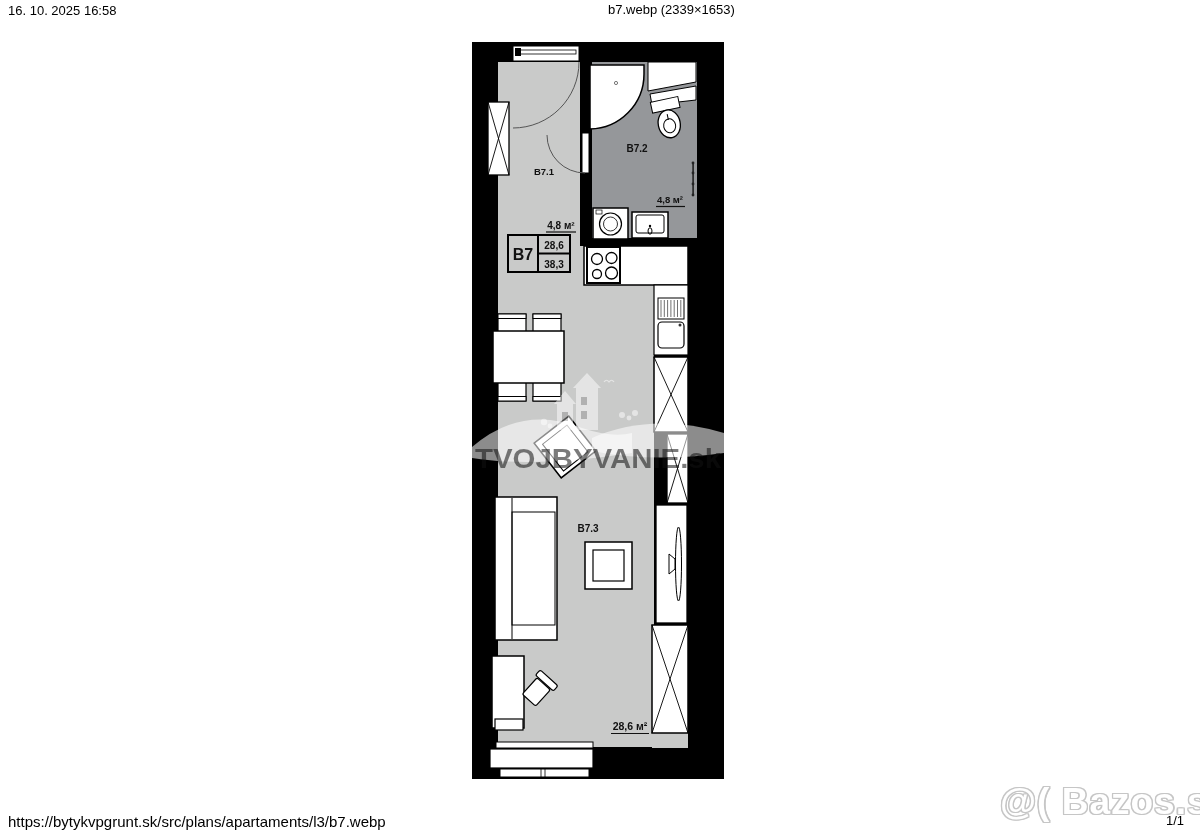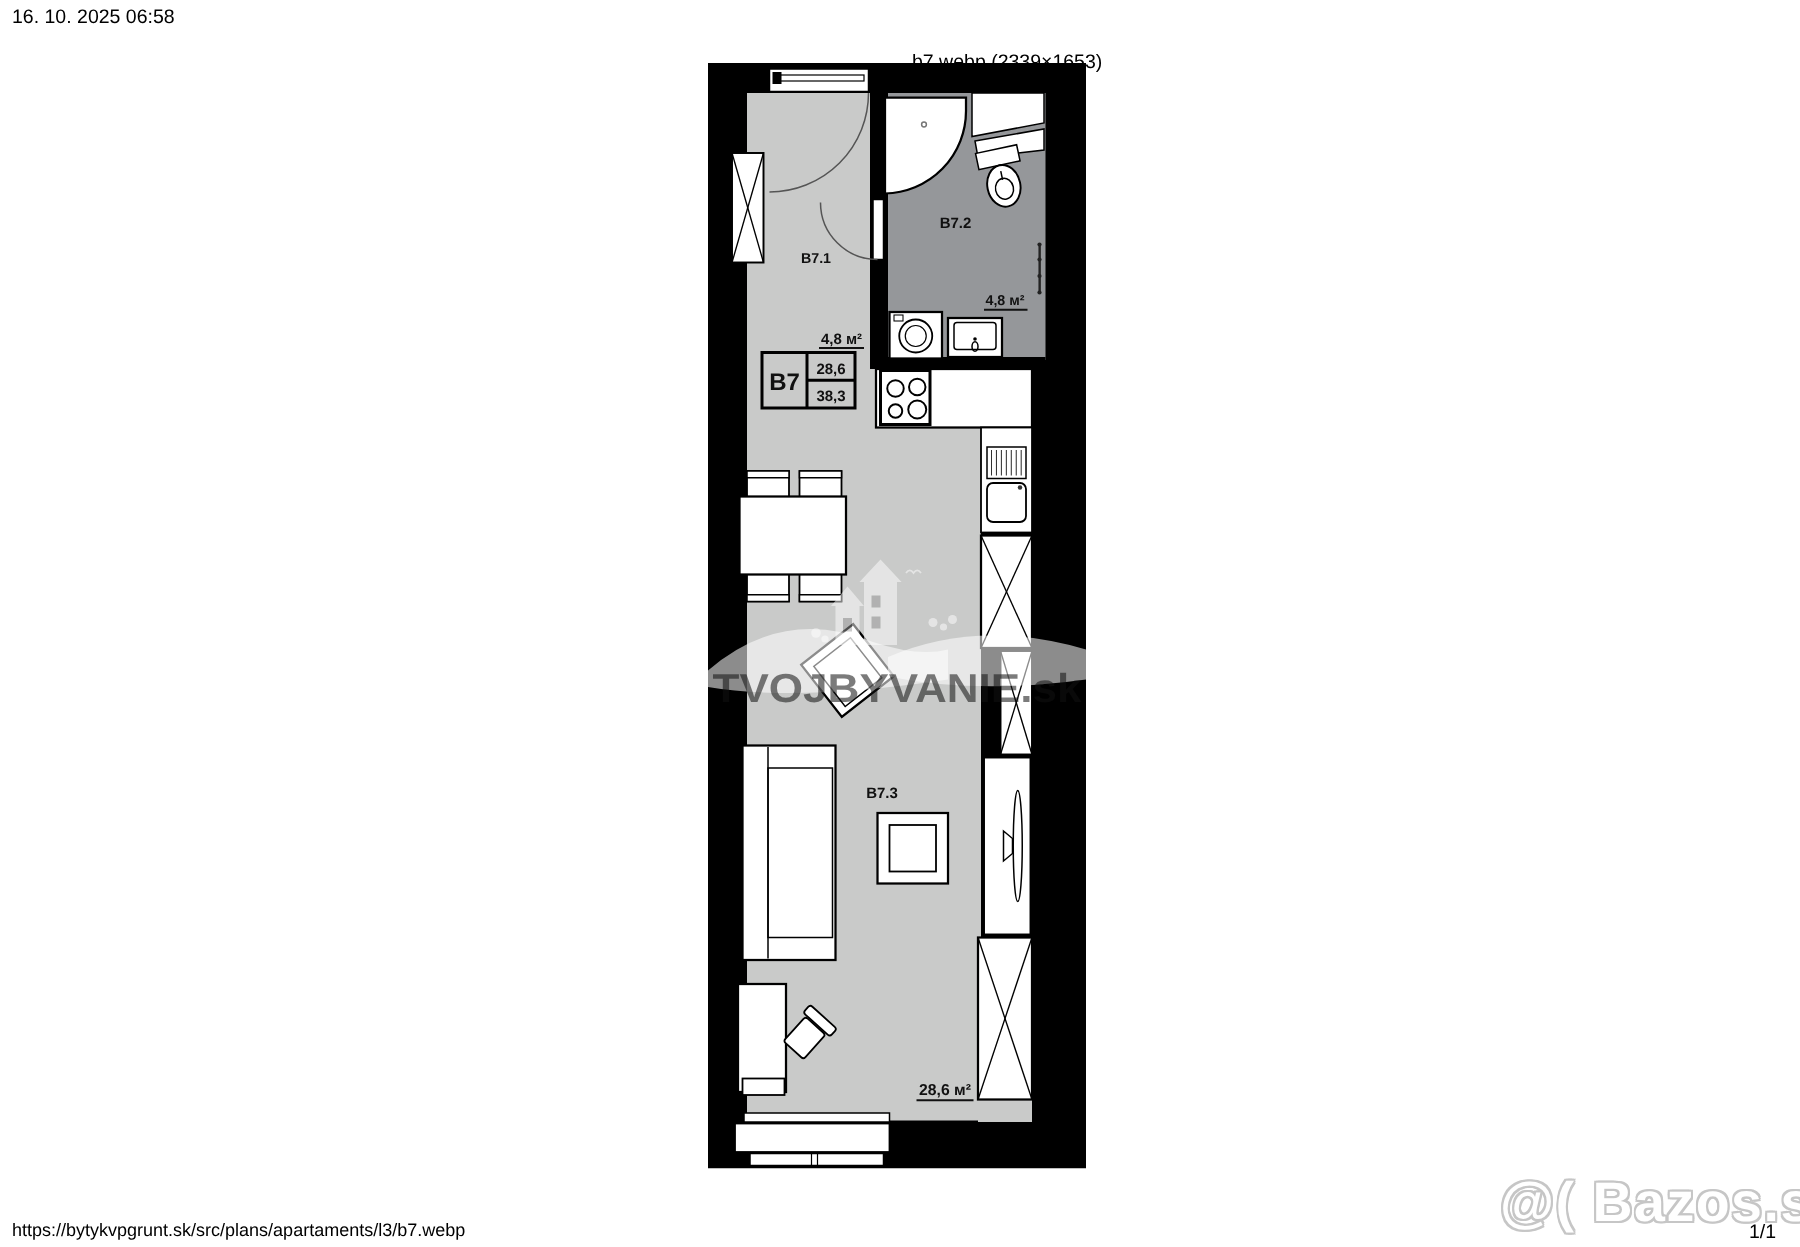--- a/index.html
+++ b/index.html
@@ -1,38 +1,38 @@
 <!DOCTYPE html>
 <html><head>
 <meta charset="utf-8">
 <style>
   html,body{margin:0;padding:0;}
   body{
     width:1200px;height:831px;position:relative;background:#ffffff;
     font-family:"Liberation Sans",sans-serif;color:#000;overflow:hidden;
   }
   .hdr-left{position:absolute;left:8px;top:3px;font-size:13px;white-space:nowrap;}
-  .hdr-title{position:absolute;left:608px;top:2px;font-size:13px;white-space:nowrap;margin-top:31px;}
-  .ftr-url{position:absolute;left:8px;top:813px;font-size:12px;white-space:nowrap;}
+  .hdr-title{position:absolute;left:608px;top:2px;font-size:13px;white-space:nowrap;}
+  .ftr-url{position:absolute;left:8px;top:813px;font-size:15px;white-space:nowrap;}
   .ftr-page{position:absolute;right:16px;top:813px;font-size:13px;}
   .plan{position:absolute;left:472px;top:42px;width:252px;height:737px;display:block;}
   .plan text{font-family:"Liberation Sans",sans-serif;font-weight:bold;fill:#111;}
   .wm-site{fill:#ffffff;opacity:0.55;}
   .bazos-wm{
     position:absolute;left:1000px;top:781px;font-size:37px;font-weight:bold;
     white-space:nowrap;letter-spacing:1px;color:#ffffff;
     text-shadow:-1.3px -1.3px 0 #c6c6c6,1.3px -1.3px 0 #c6c6c6,-1.3px 1.3px 0 #c6c6c6,
                  1.3px 1.3px 0 #c6c6c6,0 -1.3px 0 #c6c6c6,0 1.3px 0 #c6c6c6,
                  -1.3px 0 0 #c6c6c6,1.3px 0 0 #c6c6c6;
   }
 </style>
 </head>
 <body>
 
-<div class="hdr-left">16. 10. 2025 06:58</div>
+<div class="hdr-left">16. 10. 2025 16:58</div>
 <div class="hdr-title">b7.webp (2339×1653)</div>
 
 <svg class="plan" viewBox="0 0 252 737">
 
   <rect x="0" y="0" width="252" height="737" fill="#000000"></rect>
 
   <rect x="26" y="20" width="85" height="185" fill="#c9cac9"></rect>
   <rect x="26" y="203" width="156" height="502" fill="#c9cac9"></rect>
   <rect x="180" y="691" width="36" height="15" fill="#c9cac9"></rect>
   <rect x="120" y="20" width="105" height="178" fill="#95979a"></rect>

